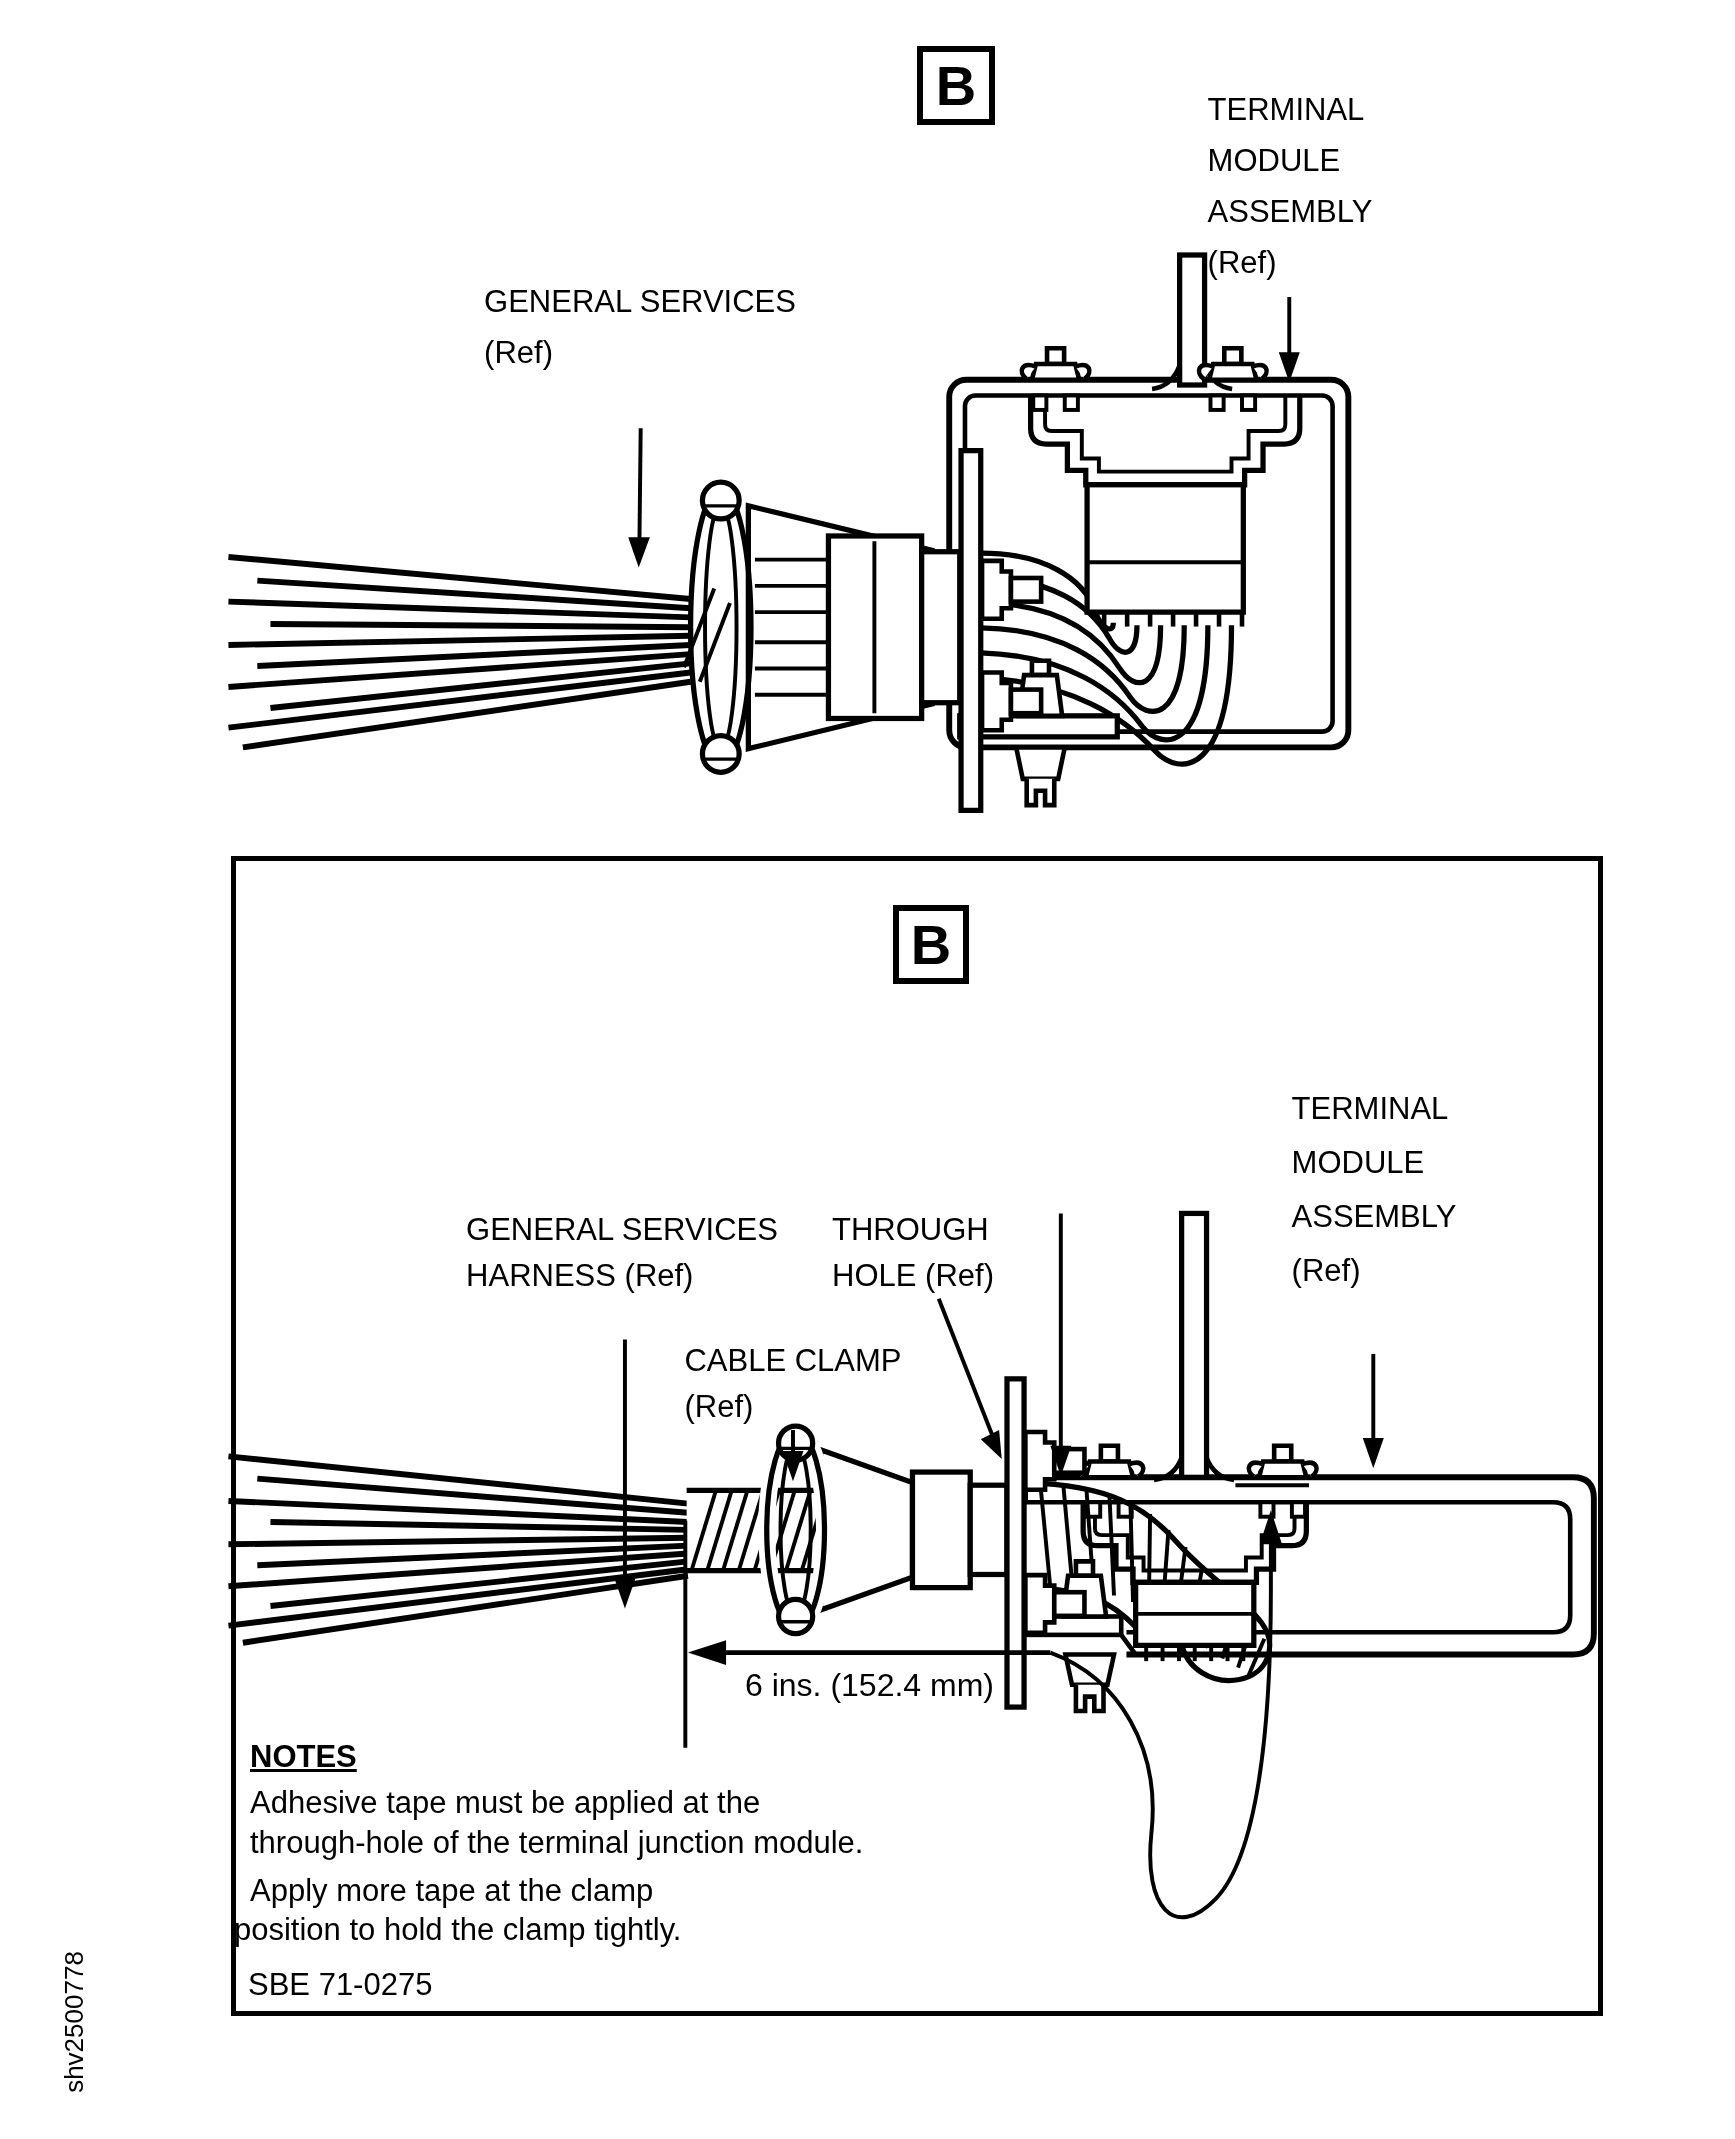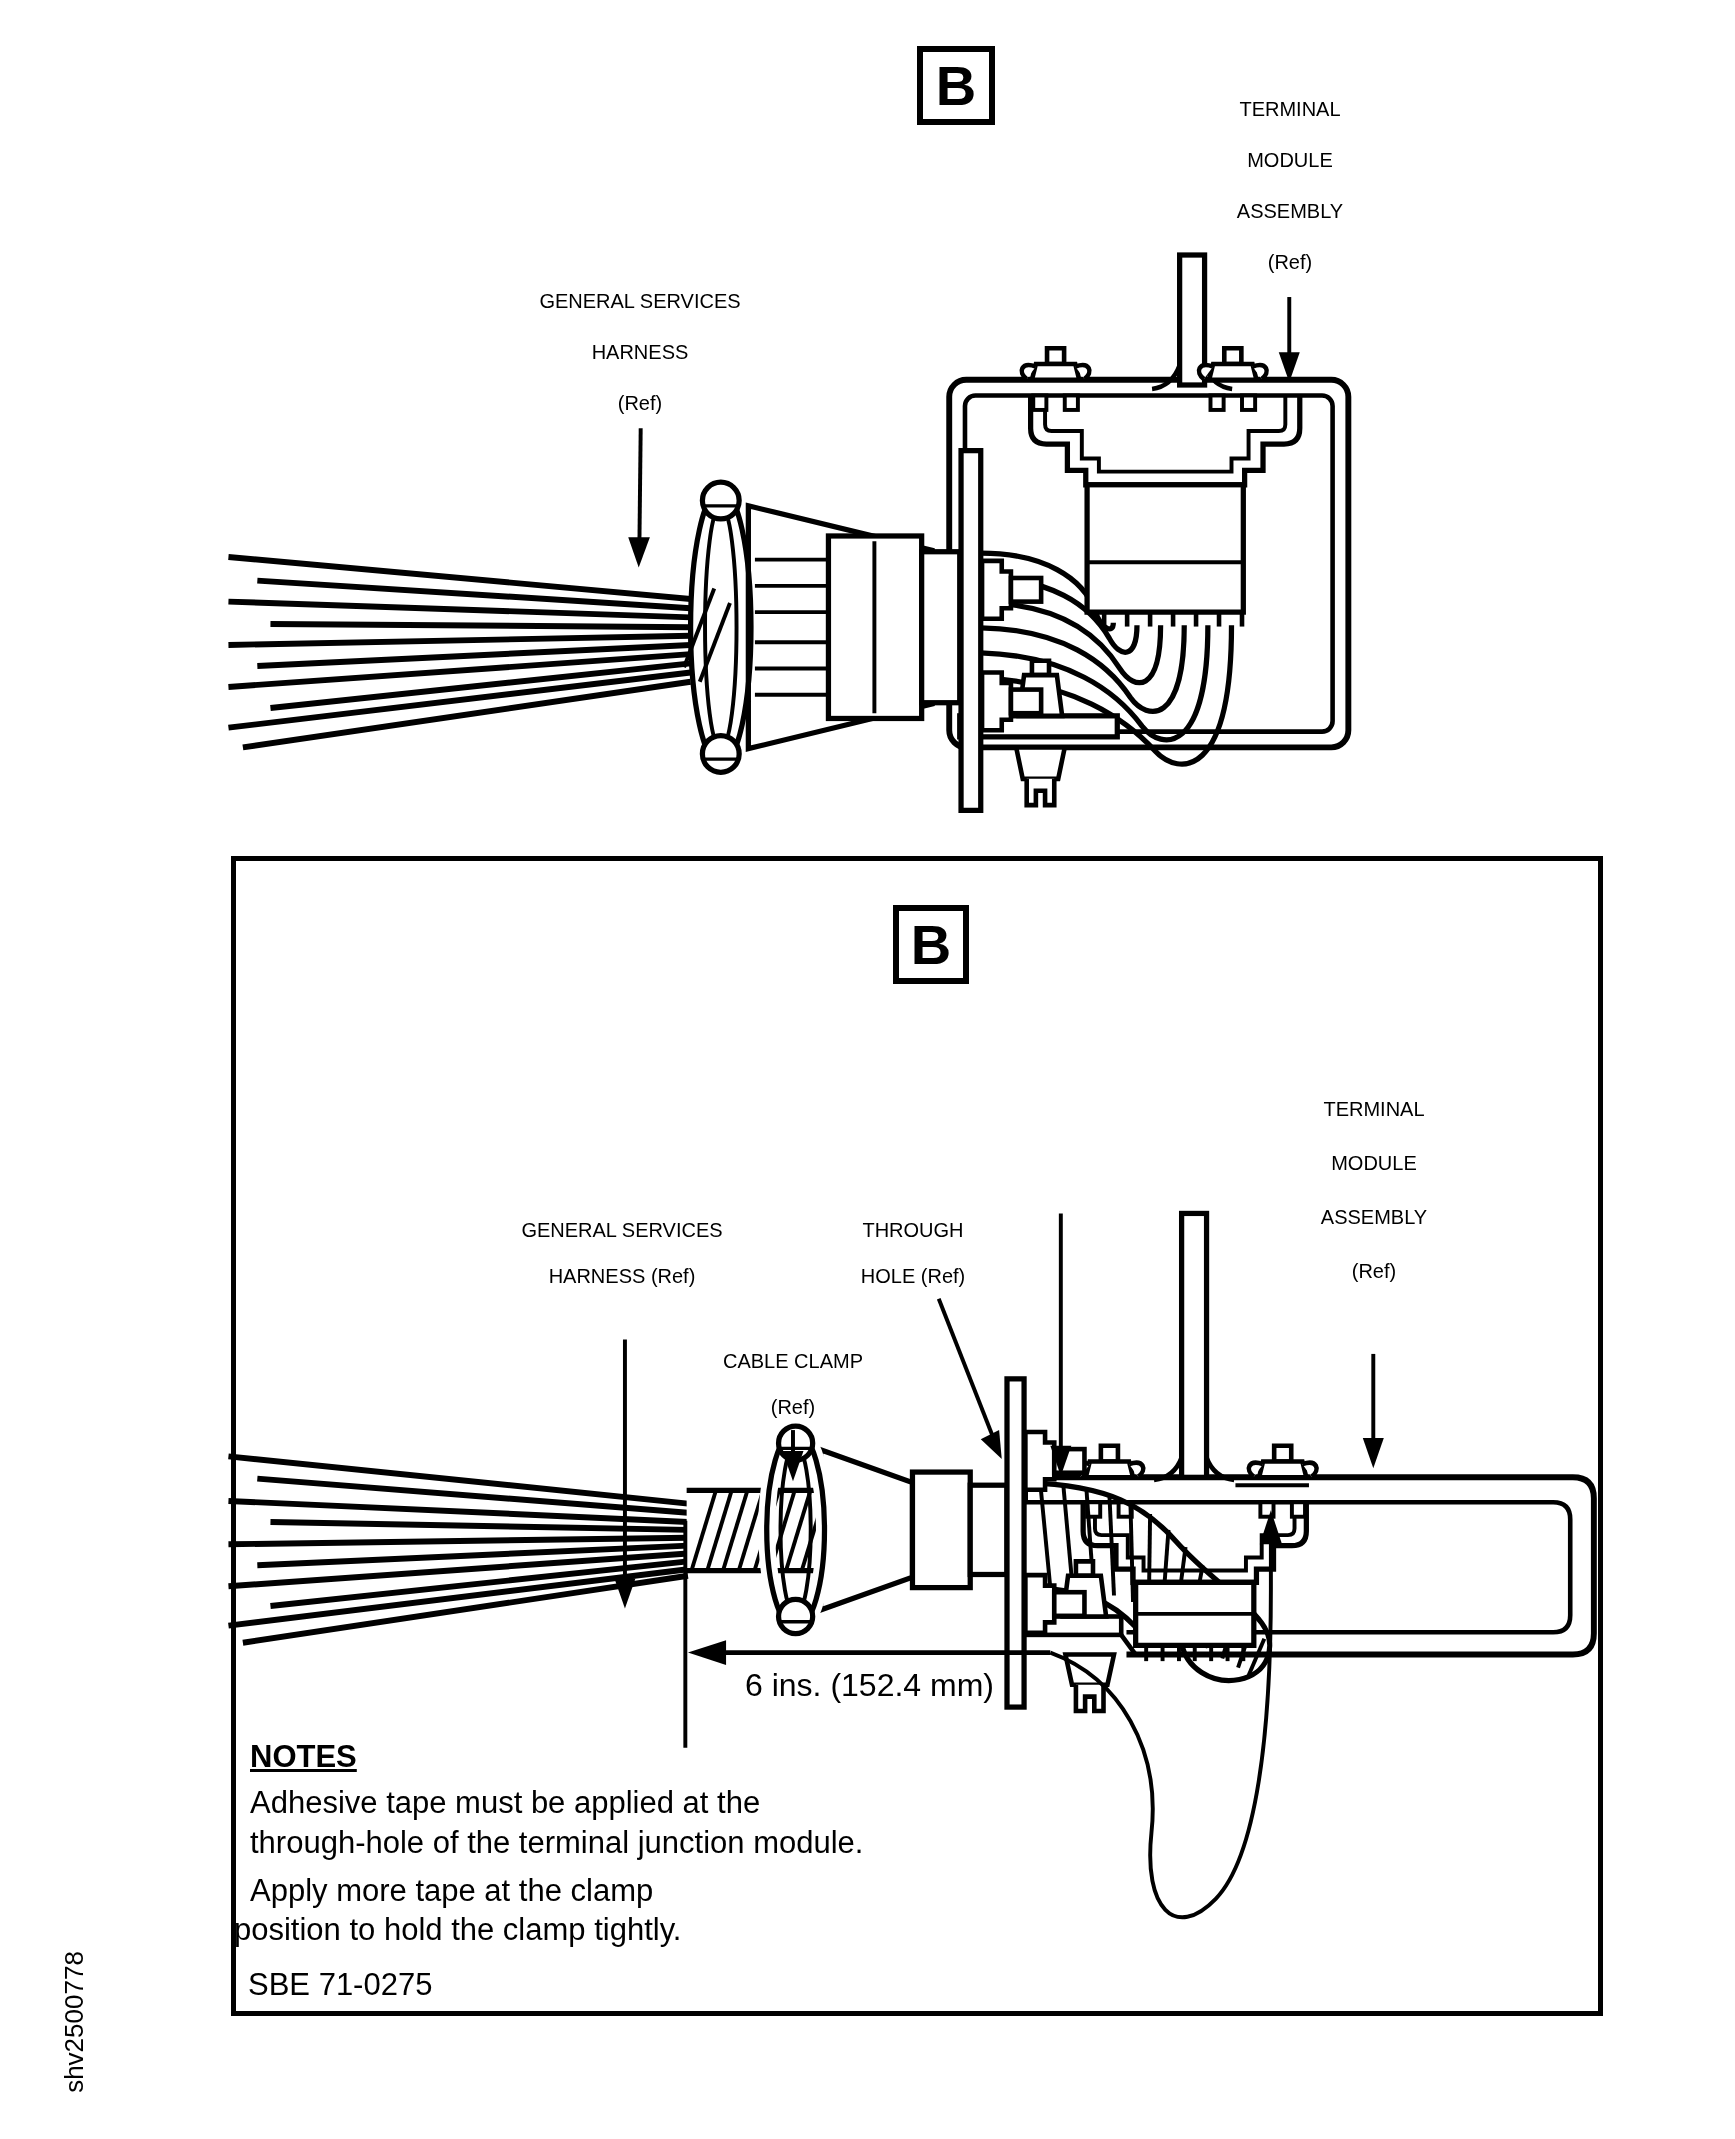--- a/index.html
+++ b/index.html
@@ -1,19 +1,19 @@
 <!DOCTYPE html>
 <html style="font-size:10.5px"><head>
 <meta charset="utf-8">
 <style>
   html,body{margin:0;padding:0;background:#ffffff;}
   .page{position:relative;width:1735px;height:2140px;background:#ffffff;overflow:hidden;
         font-family:"Liberation Sans", sans-serif;color:#000;}
   .art{position:absolute;left:0;top:0;z-index:1;}
-  .lbl{position:absolute;z-index:2;text-align:center;font-size:20px;line-height:51px;white-space:nowrap;}
+  .lbl{position:absolute;z-index:2;font-size:31px;line-height:51px;white-space:nowrap;}
   .lbl div{white-space:nowrap;}
   .viewbox{position:absolute;z-index:2;border:6.6px solid #000;display:flex;align-items:center;justify-content:center;
            font-weight:bold;font-size:56px;}
   .panel{position:absolute;z-index:0;border:5.9px solid #000;background:#fff;}
   .notesline{position:absolute;z-index:2;font-size:31px;white-space:nowrap;}
   .dim{position:absolute;z-index:2;font-size:32px;white-space:nowrap;}
   .sidecode{position:absolute;z-index:2;font-size:26px;white-space:nowrap;
             transform:translate(-50%,-50%) rotate(-90deg);}
   svg{display:block;}
 </style>
@@ -315,21 +315,20 @@
 
   <div class="lbl" style="left:1290px;top:84px;transform:translateX(-50%);">
     <div>TERMINAL</div>
     <div>MODULE</div>
     <div>ASSEMBLY</div>
     <div>(Ref)</div>
   </div>
 
   <div class="lbl" style="left:640px;top:276px;transform:translateX(-50%);">
     <div>GENERAL SERVICES</div>
-    <div>HARNESS</div>
     <div>(Ref)</div>
   </div>
 
   <div class="viewbox" style="left:893px;top:905px;width:64px;height:67px;">
     <span>B</span>
   </div>
 
 
   <div class="lbl" style="left:1374px;top:1082px;transform:translateX(-50%);line-height:54px;">
     <div>TERMINAL</div>

